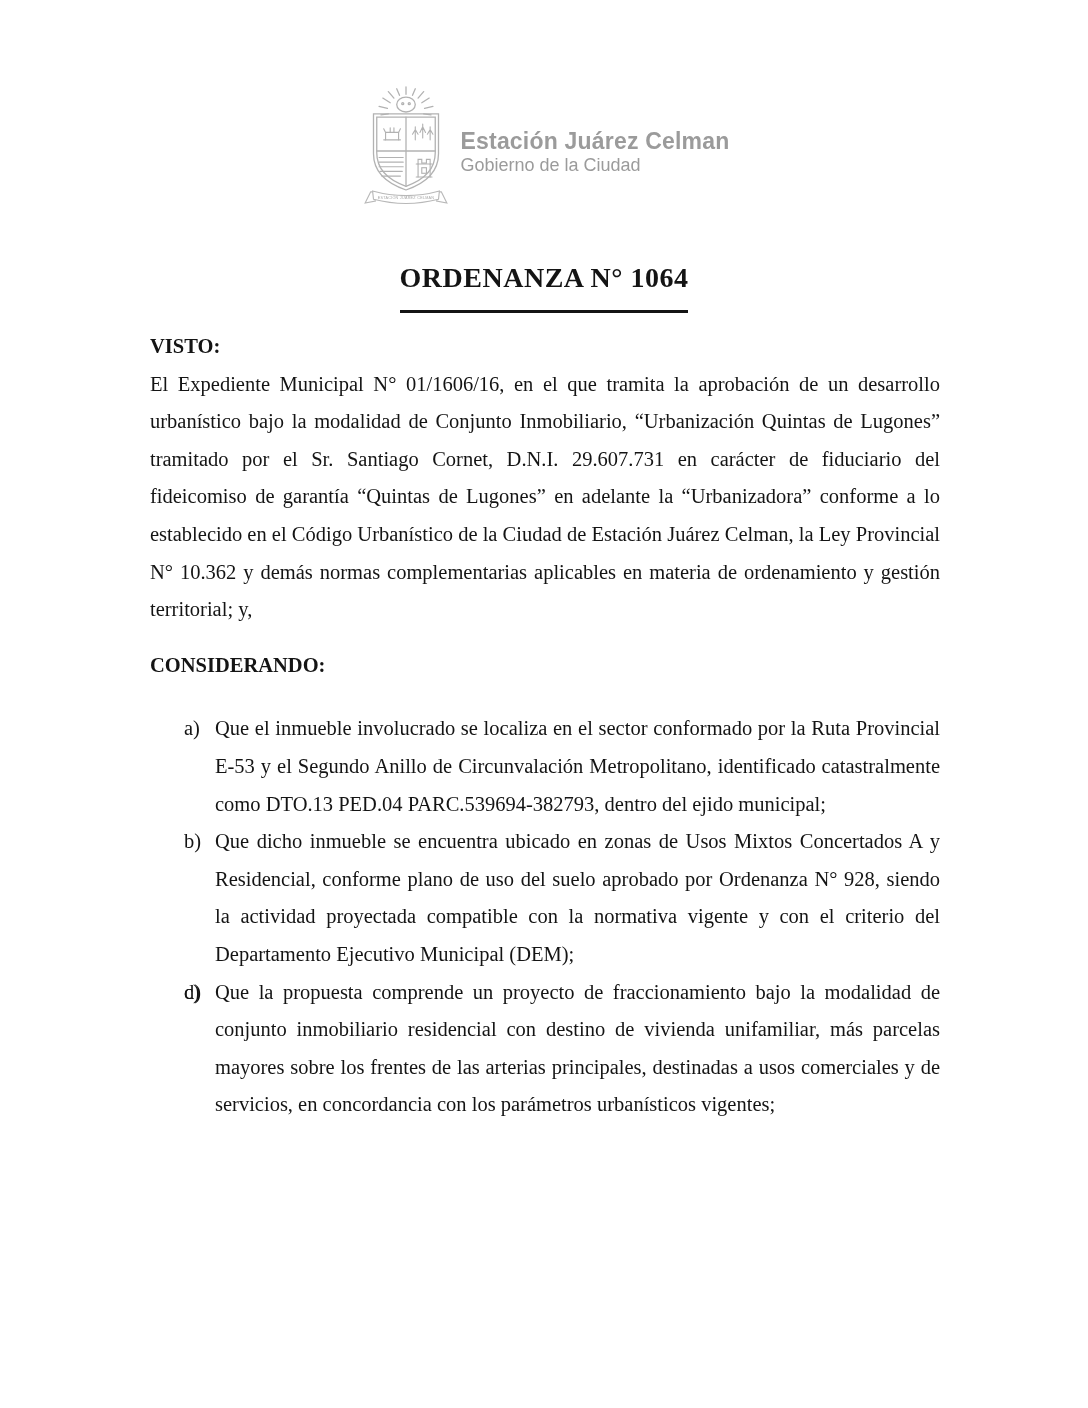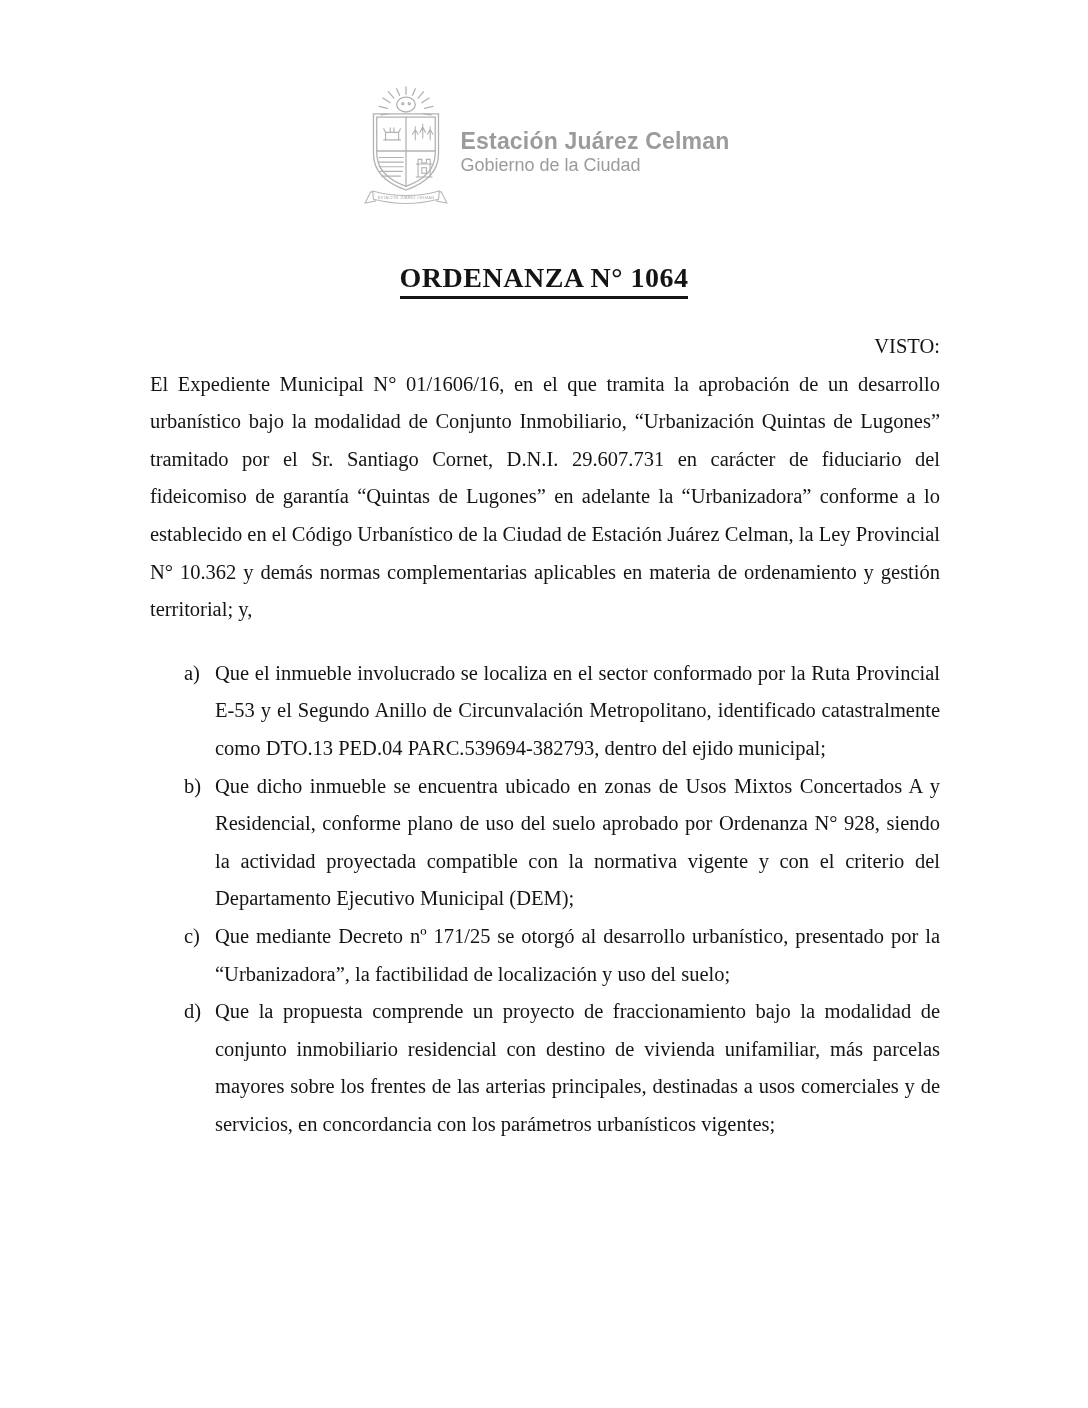--- a/index.html
+++ b/index.html
@@ -57,37 +57,37 @@
     left: 0;
     width: 100%;
     text-align: center;
   }
   .doc-title {
     display: inline-block;
     font-size: 28px;
     font-weight: bold;
     letter-spacing: 0.5px;
     border-bottom: 3px solid #141414;
-    padding-bottom: 3px;
+    padding-bottom: 17px;
     line-height: 30px;
   }
 
   
   .content {
     position: absolute;
     left: 150px;
     top: 328px;
     width: 790px;
     font-size: 20.5px;
     line-height: 37.6px;
     text-align: justify;
   }
   .section-label {
-    font-weight: normal;
-    text-align: right;
+    font-weight: bold;
+    text-align: left;
   }
   .visto-paragraph {
   }
   .considerando-label {
     margin-top: 18px;
   }
   .considerations {
     margin-top: 26px;
   }
   .consideration {
@@ -179,33 +179,33 @@
   <div class="title-wrap">
     <span class="doc-title">ORDENANZA N° 1064</span>
   </div>
 
   <div class="content">
 
     <div class="section-label">VISTO:</div>
 
     <div class="visto-paragraph">El Expediente Municipal N° 01/1606/16, en el que tramita la aprobación de un desarrollo urbanístico bajo la modalidad de Conjunto Inmobiliario, “Urbanización Quintas de Lugones” tramitado por el Sr. Santiago Cornet, D.N.I. 29.607.731 en carácter de fiduciario del fideicomiso de garantía “Quintas de Lugones” en adelante la “Urbanizadora” conforme a lo establecido en el Código Urbanístico de la Ciudad de Estación Juárez Celman, la Ley Provincial N° 10.362 y demás normas complementarias aplicables en materia de ordenamiento y gestión territorial; y,</div>
 
+    <div class="section-label considerando-label">CONSIDERANDO:</div>
 
     <div class="considerations">
       <div class="consideration">
         <span class="marker">a)</span>
         <span>Que el inmueble involucrado se localiza en el sector conformado por la Ruta Provincial E-53 y el Segundo Anillo de Circunvalación Metropolitano, identificado catastralmente como DTO.13 PED.04 PARC.539694-382793, dentro del ejido municipal;</span>
       </div>
       <div class="consideration">
         <span class="marker">b)</span>
         <span>Que dicho inmueble se encuentra ubicado en zonas de Usos Mixtos Concertados A y Residencial, conforme plano de uso del suelo aprobado por Ordenanza N° 928, siendo la actividad proyectada compatible con la normativa vigente y con el criterio del Departamento Ejecutivo Municipal (DEM);</span>
       </div>
       <div class="consideration">
         <span class="marker">c)</span>
-        <span>Que mediante Decreto nº 171/25 se otorgó al desarrollo urbanístico, presentado por la “Urbanizadora”, la factibilidad de localización y uso del suelo;</span>
       </div>
       <div class="consideration">
         <span class="marker">d)</span>
         <span>Que la propuesta comprende un proyecto de fraccionamiento bajo la modalidad de conjunto inmobiliario residencial con destino de vivienda unifamiliar, más parcelas mayores sobre los frentes de las arterias principales, destinadas a usos comerciales y de servicios, en concordancia con los parámetros urbanísticos vigentes;</span>
       </div>
     </div>
 
   </div>
 </div>
 

